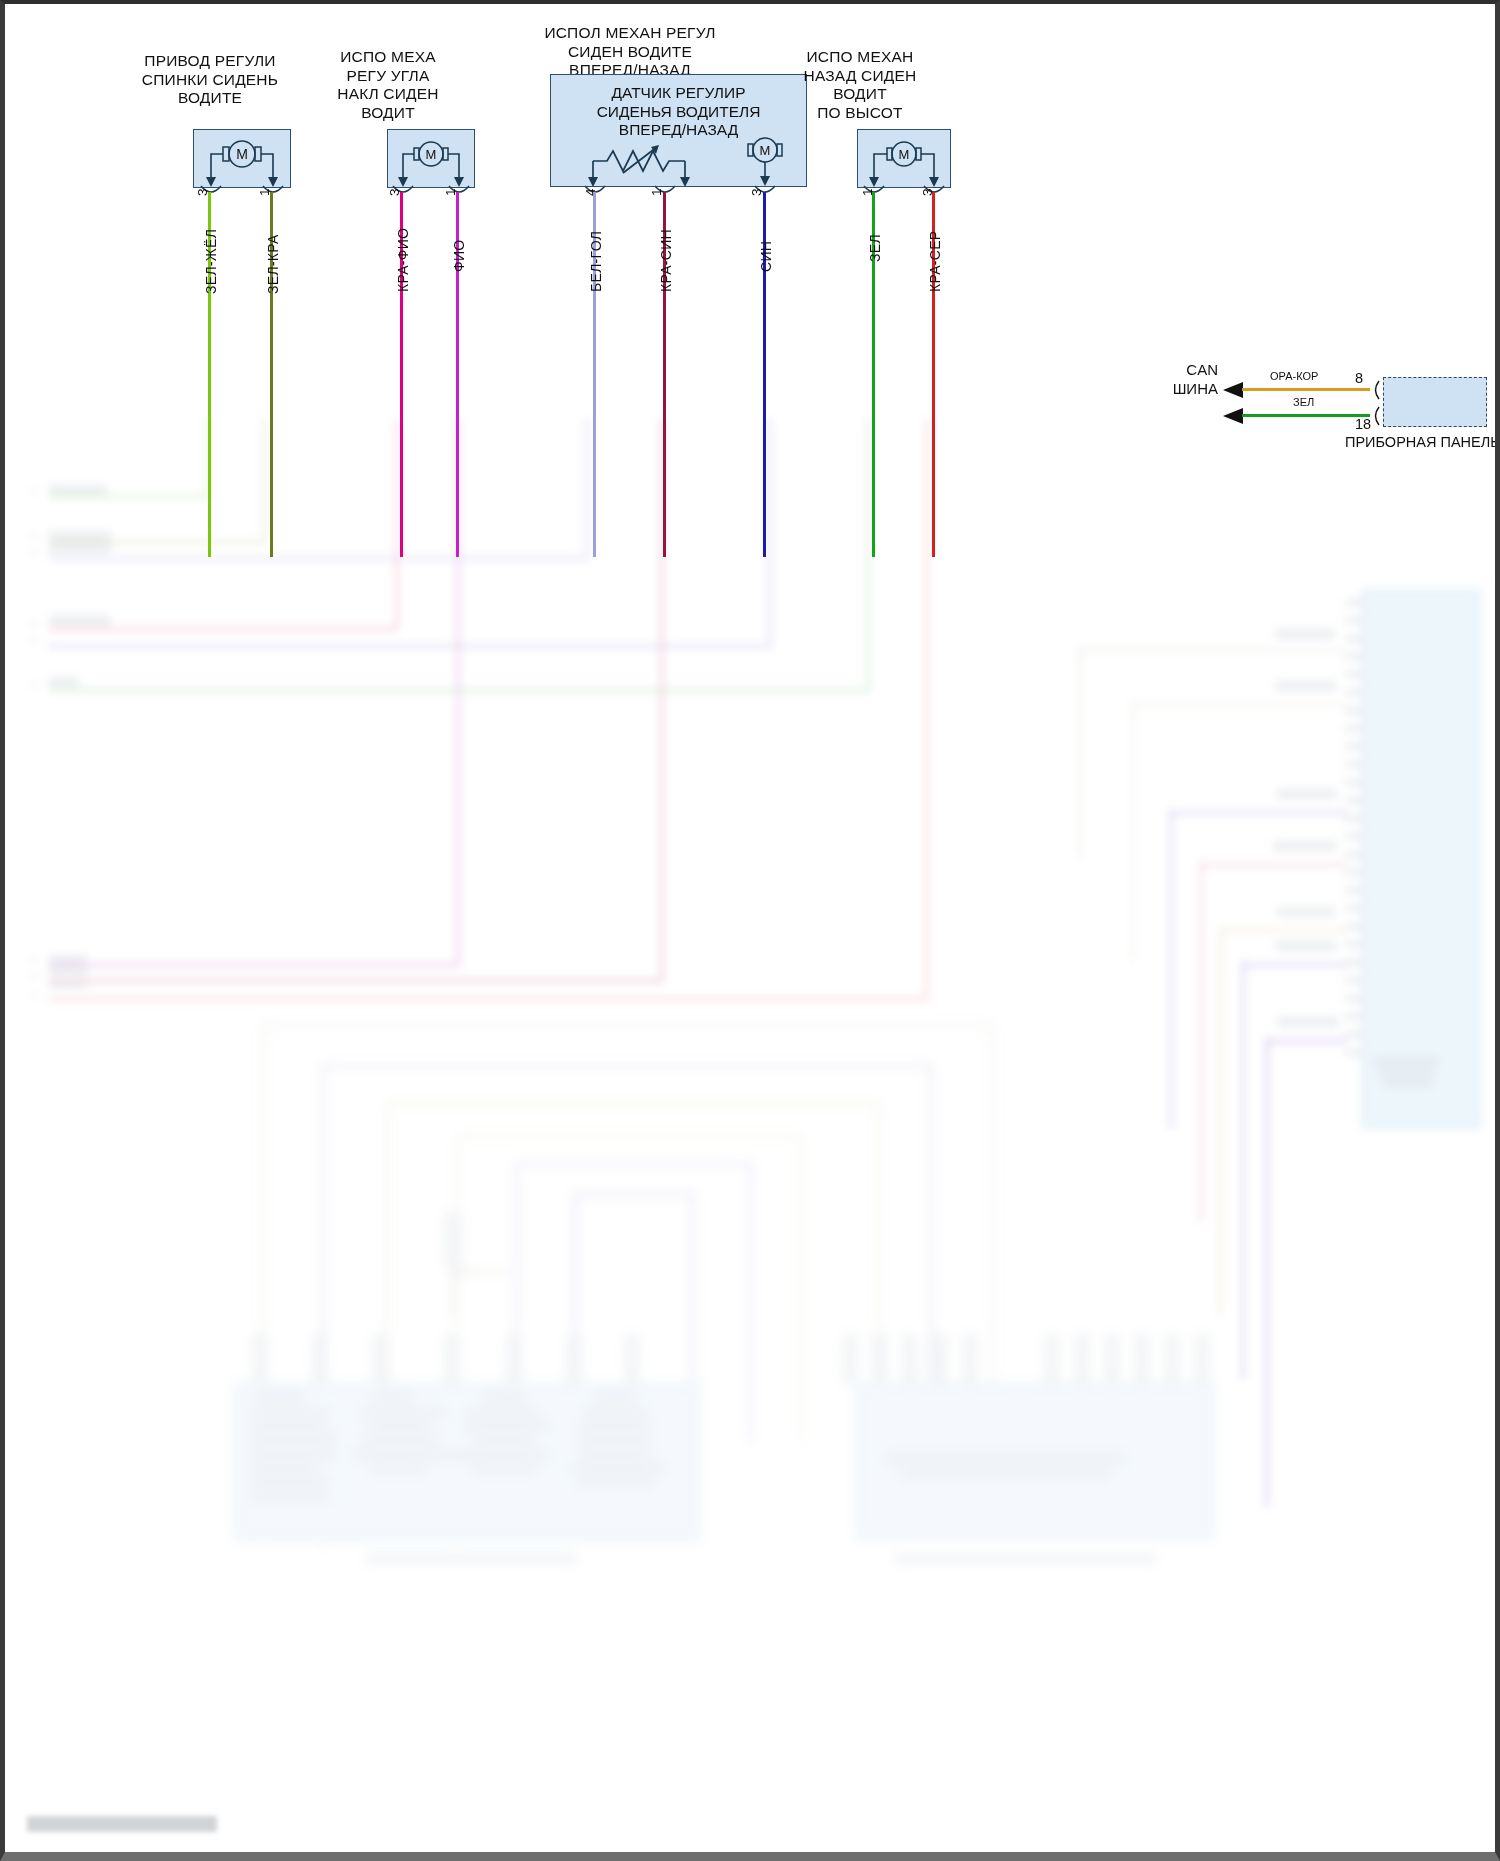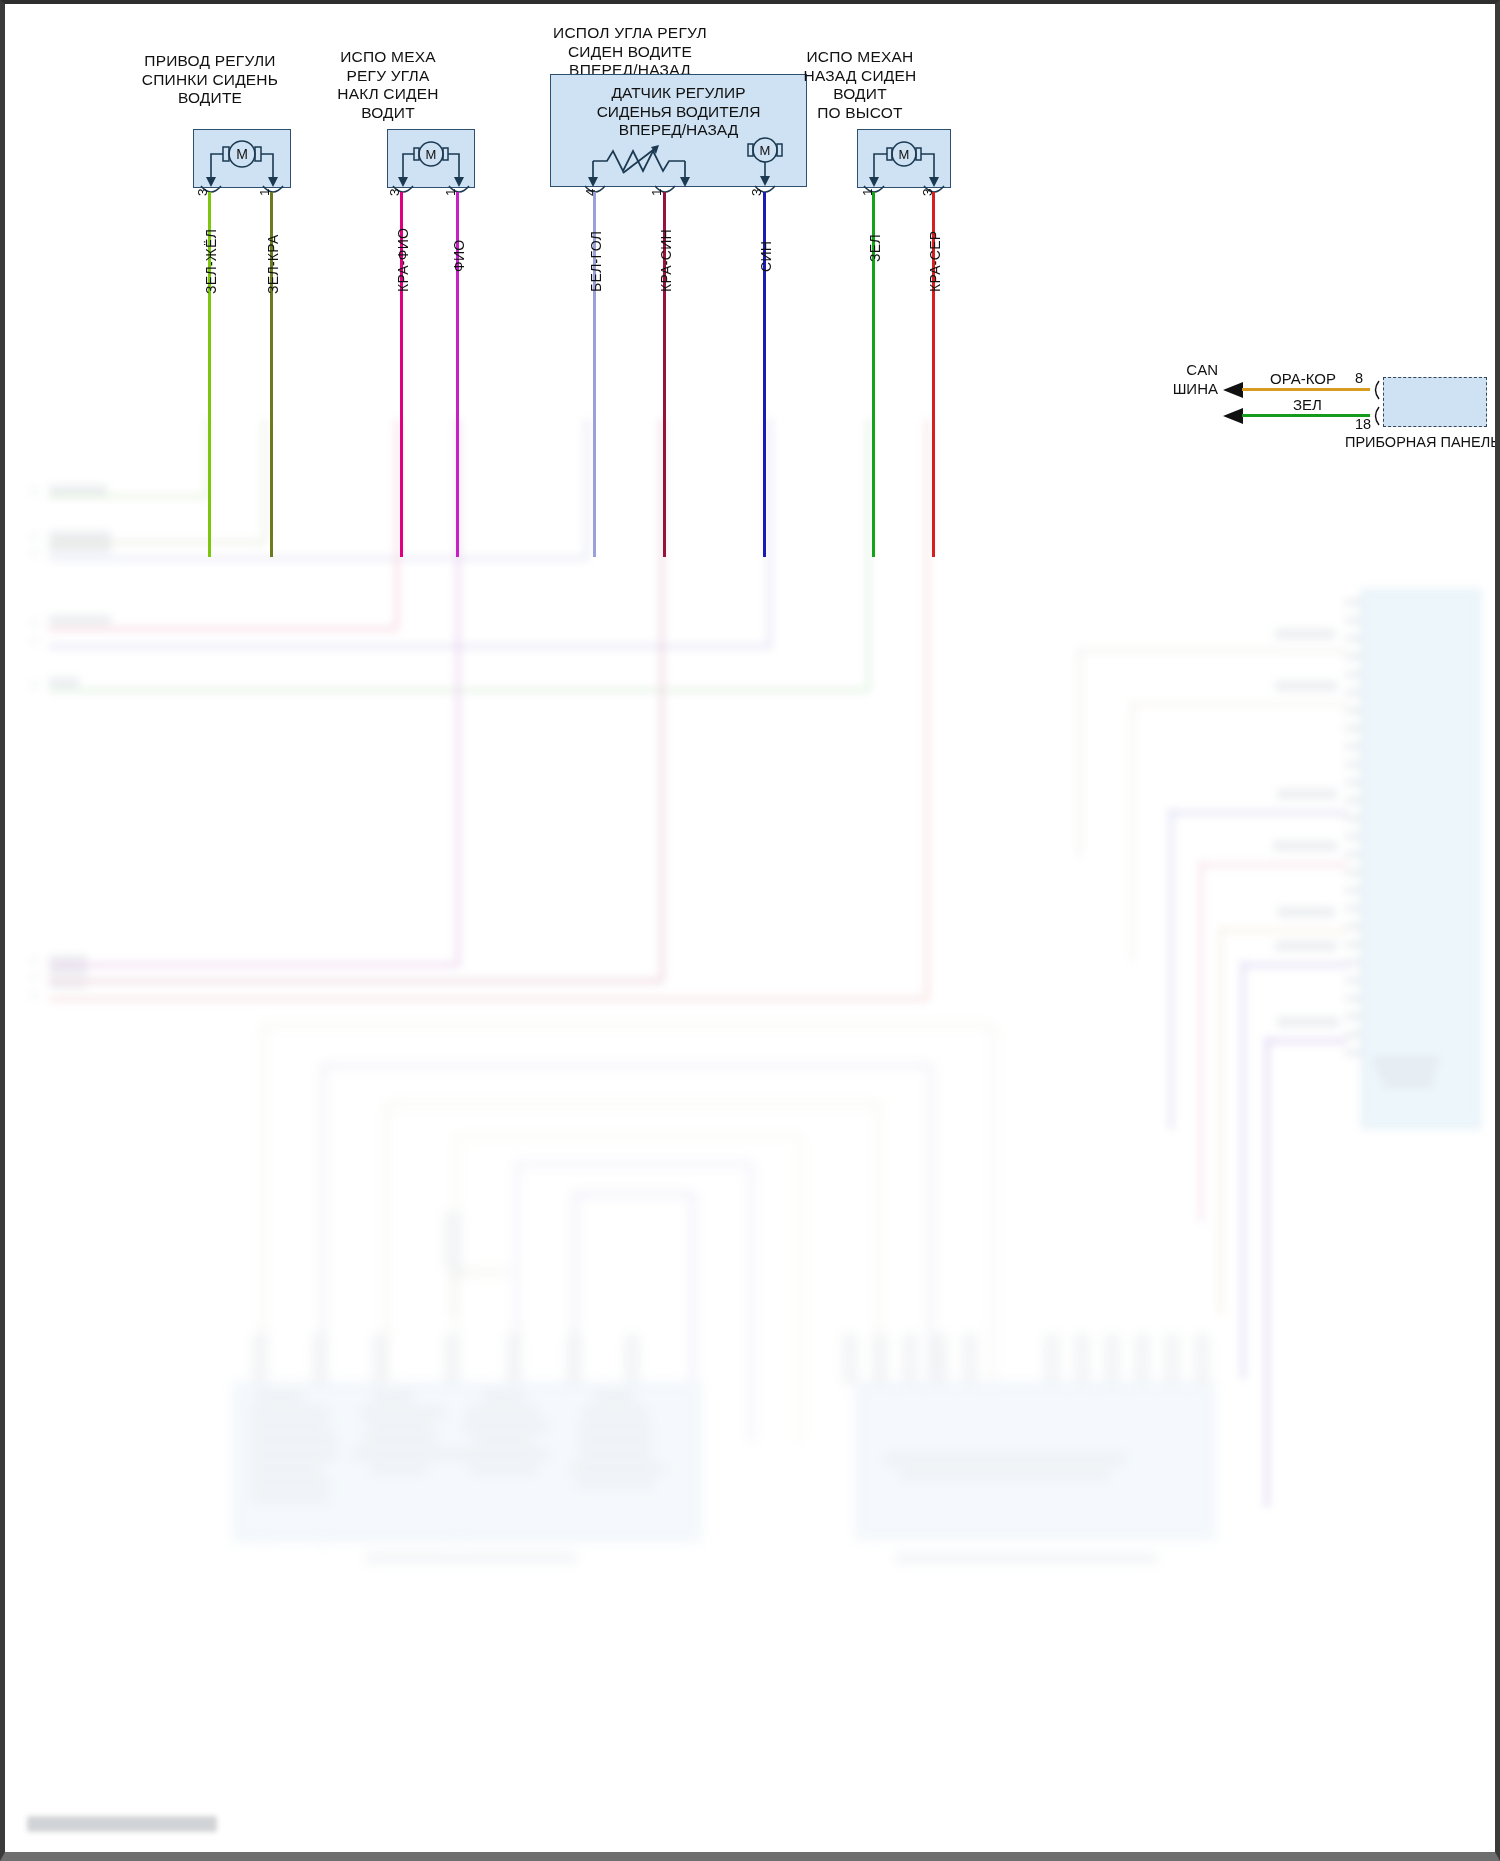--- a/index.html
+++ b/index.html
@@ -88,21 +88,21 @@
     position: absolute;
     font-size: 15px;
     color: #111;
     text-align: right;
     line-height: 19px;
     white-space: pre-line;
   }
   .can-wire { position: absolute; height: 3px; }
   .can-wire-name {
     position: absolute;
-    font-size: 15px;
+    font-size: 11px;
     color: #111;
     text-align: center;
     white-space: nowrap;
   }
   .can-pin {
     position: absolute;
     font-size: 14.5px;
     color: #111;
     white-space: nowrap;
   }
@@ -419,21 +419,21 @@
     <svg style="position:absolute;left:442px;top:180px;" width="24" height="14" viewBox="0 0 24 14">
         <path d="M2 2 Q12 14 22 2" fill="none" stroke="#1b3a52" stroke-width="1.5"></path>
       </svg>
     <div class="pin-num" style="left:382px;top:192px;">3</div>
     <div class="pin-num" style="left:438px;top:192px;">1</div>
     <div class="wire" style="left:395px;top:188px;height:365px;background:#e0007f;"></div>
     <div class="wire" style="left:451px;top:188px;height:365px;background:#c620c6;"></div>
     <div class="wire-label" style="left:390px;top:288px;">КРА-ФИО</div>
     <div class="wire-label" style="left:446px;top:268px;">ФИО</div>
 
-    <div class="dev-title" style="left:500px;top:20px;width:250px;">ИСПОЛ УГЛА РЕГУЛ
+    <div class="dev-title" style="left:500px;top:20px;width:250px;">ИСПОЛ МЕХАН РЕГУЛ
 СИДЕН ВОДИТЕ
 ВПЕРЕД/НАЗАД</div>
     <div class="dev-box" style="left:545px;top:70px;width:257px;height:113px;"></div>
     <div class="dev-box-inner-label" style="left:545px;top:80px;width:257px;">ДАТЧИК РЕГУЛИР
 СИДЕНЬЯ ВОДИТЕЛЯ
 ВПЕРЕД/НАЗАД</div>
     <svg style="position:absolute;left:580px;top:133px;" width="110" height="56" viewBox="0 0 110 56">
       <path d="M8 24 H22 L28 14 L38 34 L48 14 L58 34 L68 14 L78 34 L84 24 H100" fill="none" stroke="#1b3a52" stroke-width="1.7"></path>
       <path d="M38 36 L72 10" fill="none" stroke="#1b3a52" stroke-width="1.7"></path>
       <path d="M66 10 L74 8 L71 17 Z" fill="#1b3a52"></path>

